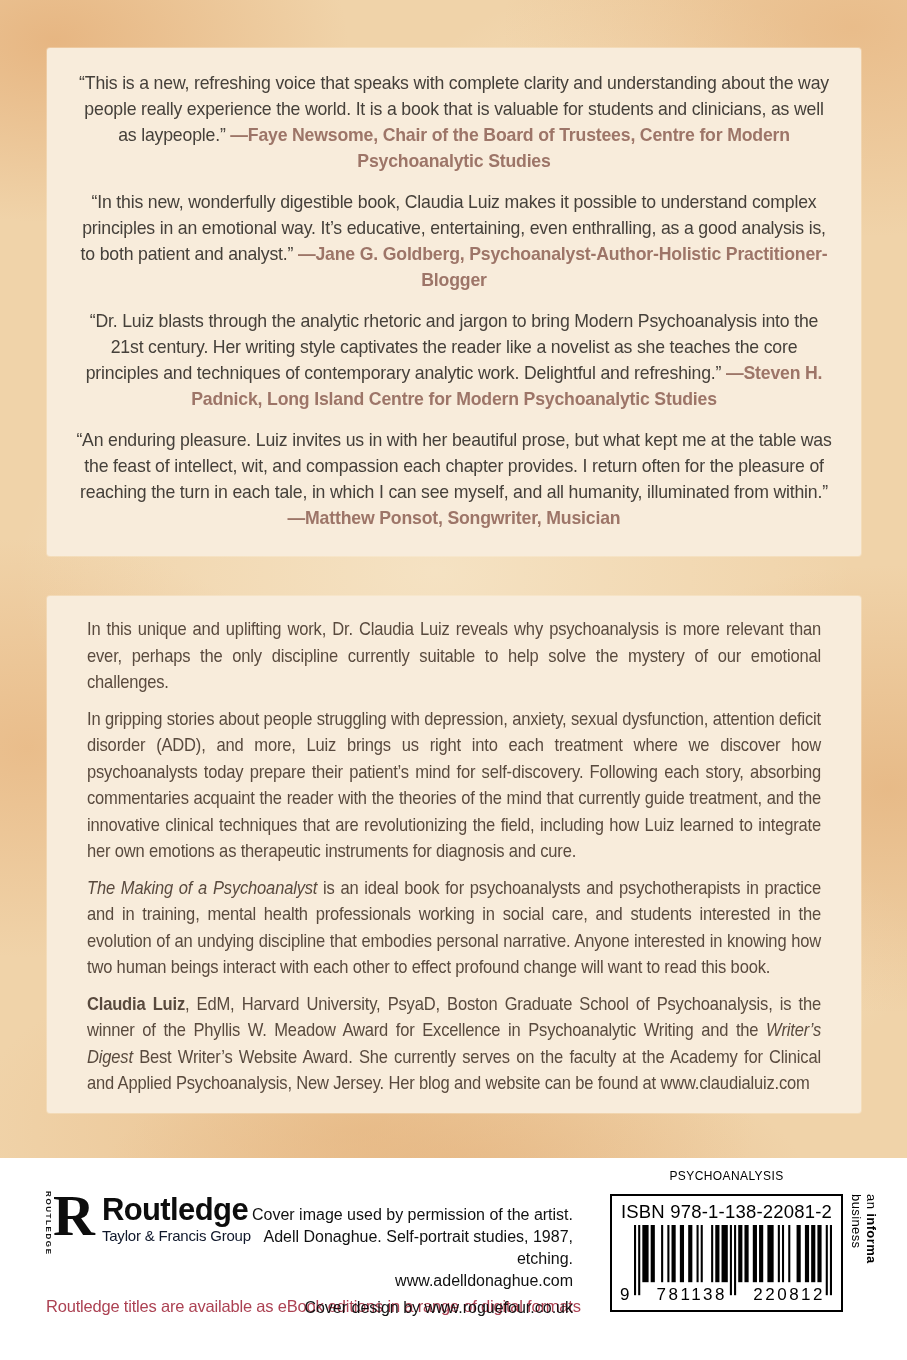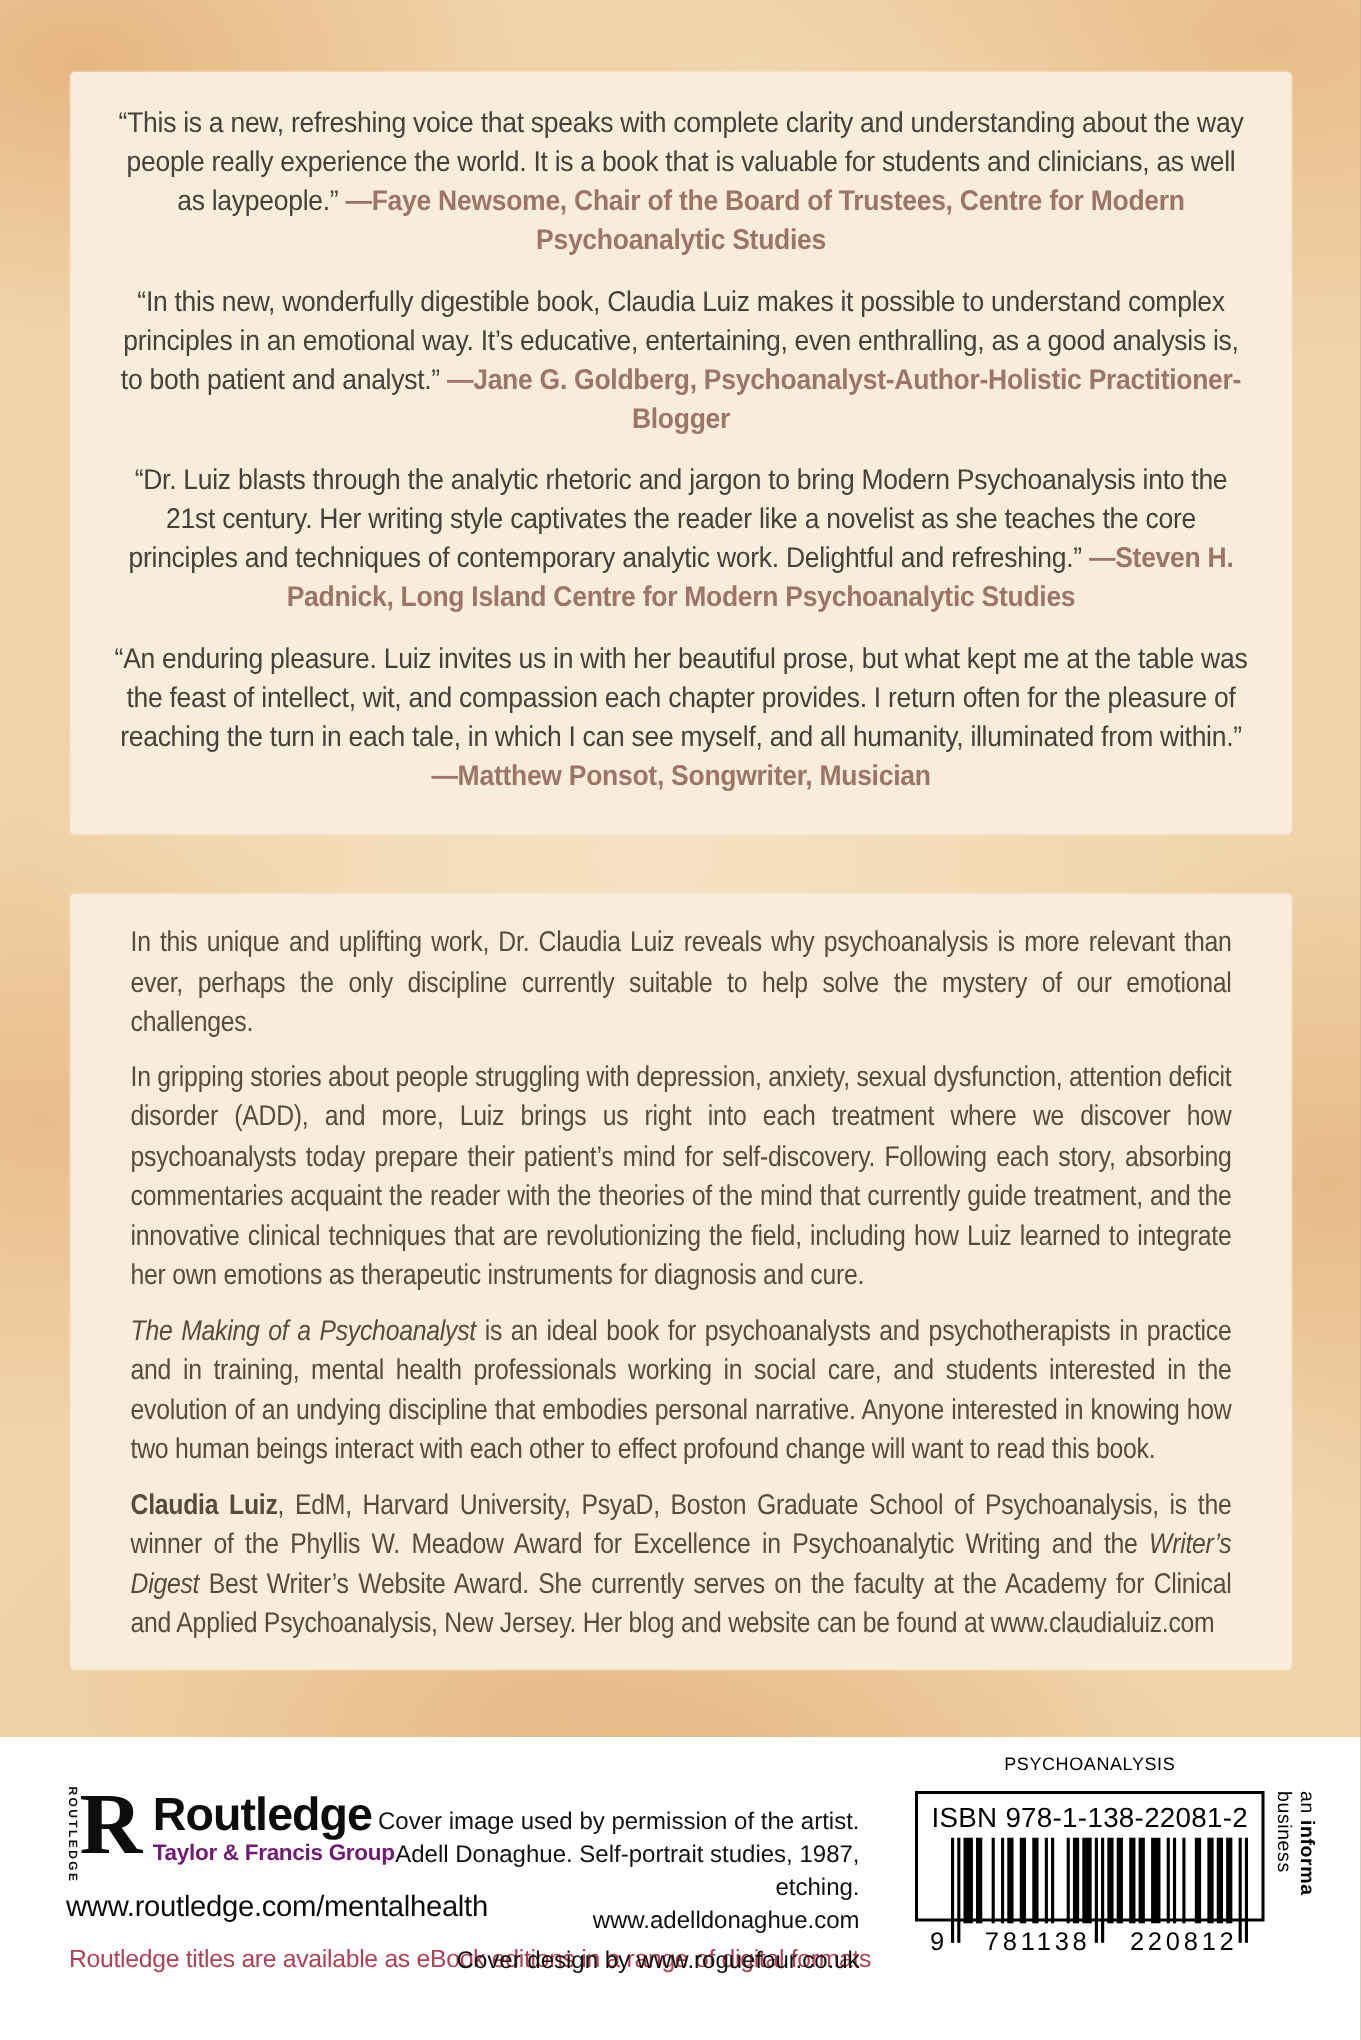--- a/index.html
+++ b/index.html
@@ -49,27 +49,27 @@
   .logo-vert{
     writing-mode:vertical-rl;font-size:8px;font-weight:bold;letter-spacing:1.6px;
     height:62px;line-height:1;margin-top:3px;color:#111;
   }
   .logo-r{
     font-family:"Liberation Serif",serif;font-weight:bold;font-size:58px;line-height:52px;
     margin:2px 7px 0 1px;color:#0d0d0d;
   }
   .wordcol{display:flex;flex-direction:column;margin-top:5px;}
   .wordmark{font-size:31px;font-weight:600;letter-spacing:-0.6px;line-height:33px;color:#0d0d0d;}
-  .tfg{font-size:15px;font-weight:bold;letter-spacing:-0.2px;margin-top:1px;color:#701a75;}
+  .tfg{font-size:15px;font-weight:normal;letter-spacing:-0.2px;margin-top:1px;color:#0f172a;}
   .url{position:absolute;left:44px;top:102px;font-size:19.5px;letter-spacing:-0.2px;color:#0d0d0d;}
   .notice{position:absolute;left:46px;top:139px;font-size:16.5px;letter-spacing:-0.2px;color:var(--notice_red,#ac4253);}
   .credits{position:absolute;right:334px;top:46px;width:330px;text-align:right;font-size:16px;line-height:22px;color:#111;}
   .credits .design{margin-top:5px;}
   .category{position:absolute;left:610px;top:11px;width:233px;text-align:center;font-size:12px;letter-spacing:0.4px;color:#000;}
-  .box{position:absolute;left:610px;top:36px;width:233px;height:87px;border:2px solid #000;background:#fff;box-sizing:border-box;}
+  .box{position:absolute;left:610px;top:36px;width:233px;height:118px;border:2px solid #000;background:#fff;box-sizing:border-box;}
   .isbn{text-align:center;font-size:18.5px;letter-spacing:0.2px;margin-top:5px;color:#000;}
   .bc{position:relative;height:82px;margin:2px 9px 0 9px;}
   .bars{position:absolute;left:13px;top:0;width:198px;height:78px;}
   .bars rect{fill:var(--barcode_ink,#000);}
   .digits{position:absolute;left:0;bottom:2px;width:100%;height:20px;font-size:17px;line-height:20px;color:#000;}
   .digits span{position:absolute;top:0;height:20px;}
   .d9{left:-1px;}
   .g1{left:22px;width:84px;background:#fff;text-align:right;letter-spacing:2.5px;}
   .g2{left:118px;width:86px;background:#fff;text-align:right;letter-spacing:2.5px;}
   .informa{
@@ -105,21 +105,20 @@
 
     <div class="logo">
       <span class="logo-vert">ROUTLEDGE</span>
       <span class="logo-r">R</span>
       <span class="wordcol">
         <span class="wordmark">Routledge</span>
         <span class="tfg">Taylor &amp; Francis Group</span>
       </span>
     </div>
 
-    <div class="url">www.routledge.com/mentalhealth</div>
 
     <div class="notice">Routledge titles are available as eBook editions in a range of digital formats</div>
 
     <div class="credits">
       <div>Cover image used by permission of the artist.</div>
       <div>Adell Donaghue. Self-portrait studies, 1987, etching.</div>
       <div>www.adelldonaghue.com</div>
       <div class="design">Cover design by www.roguefour.co.uk</div>
     </div>
 

